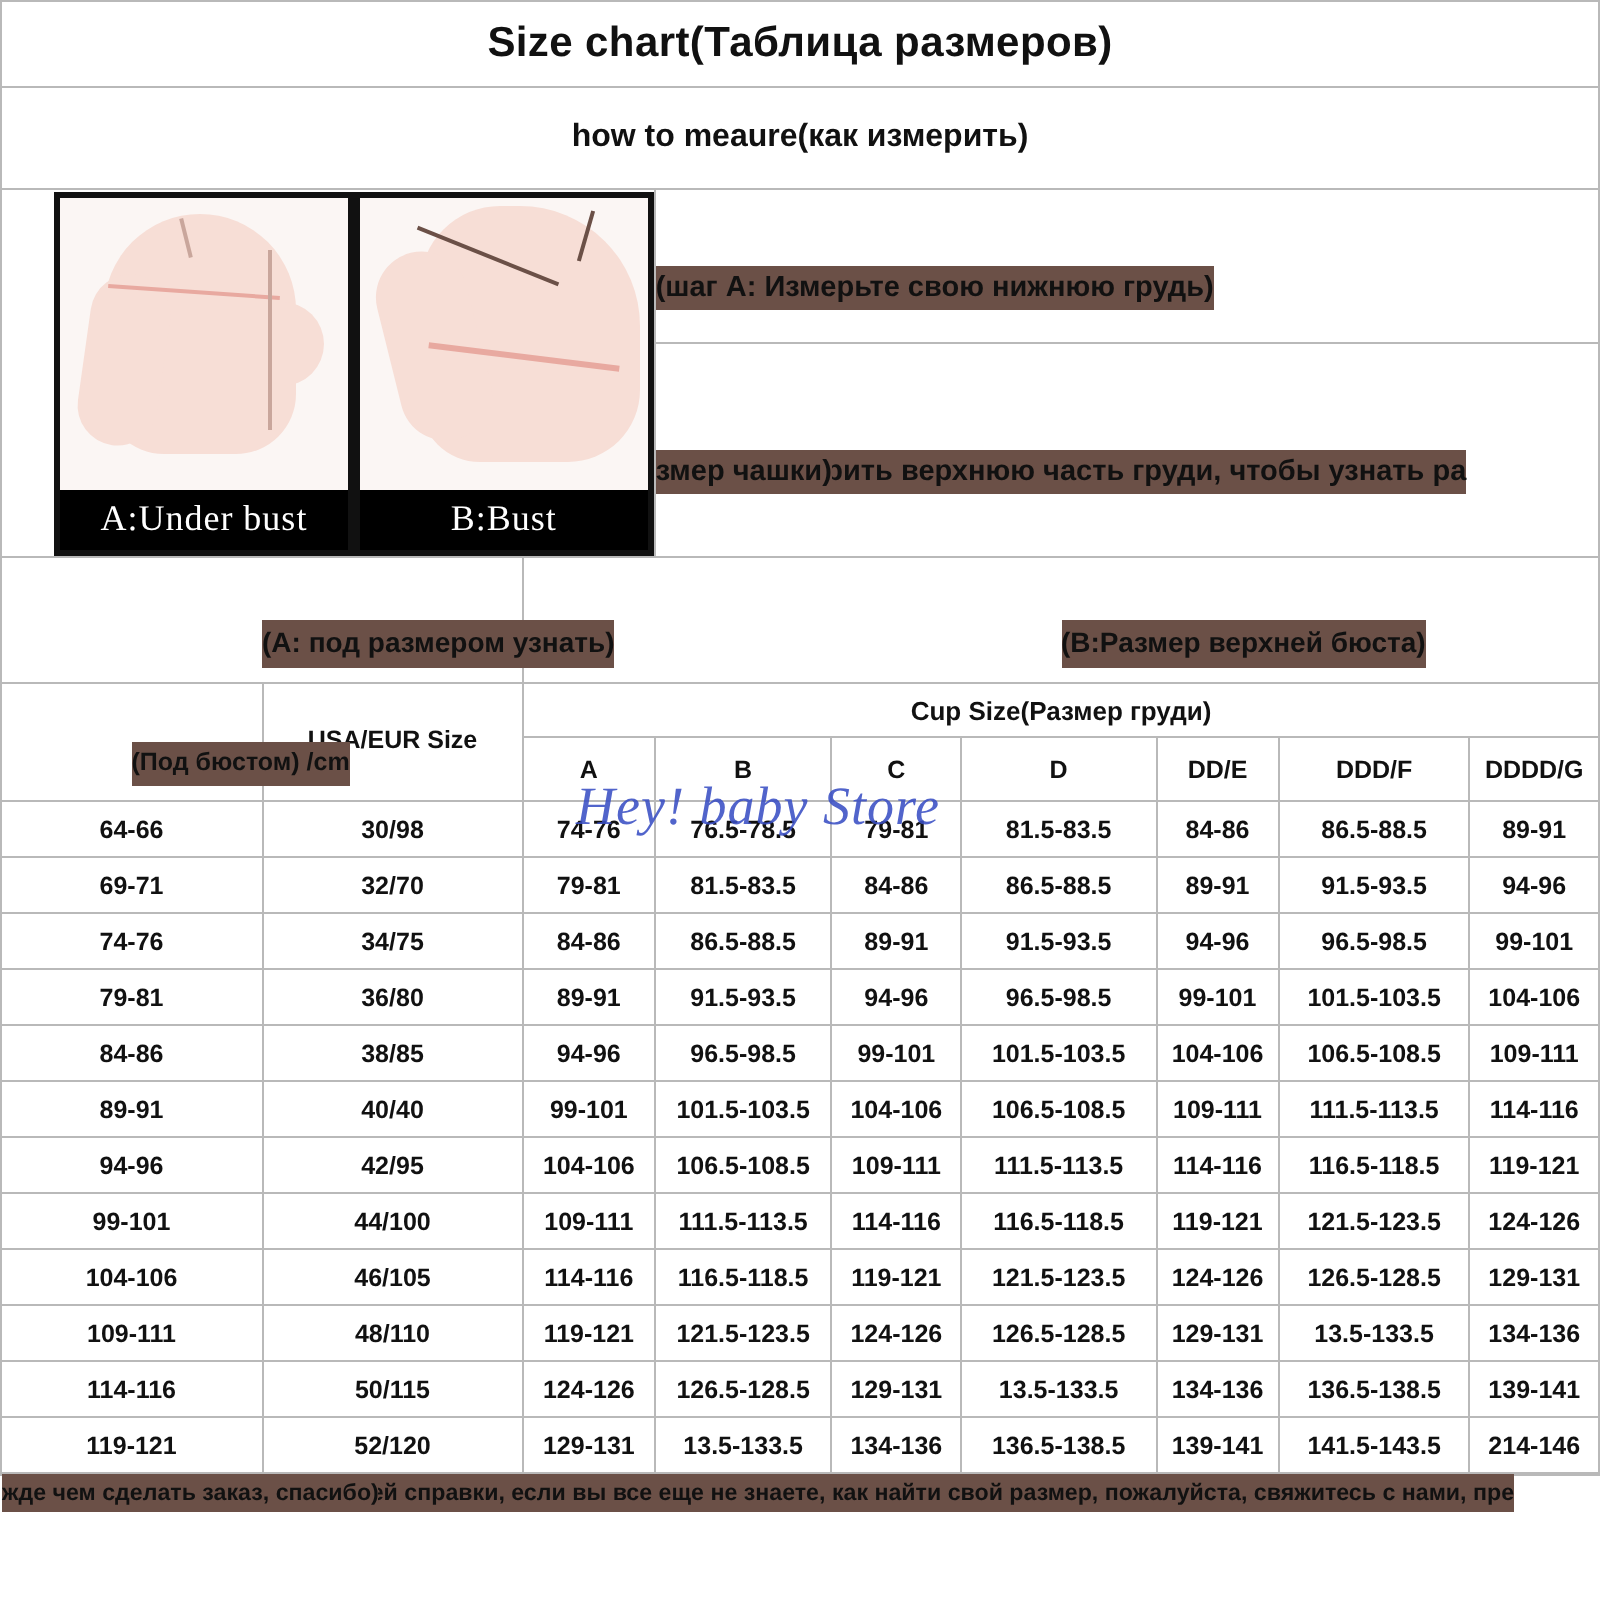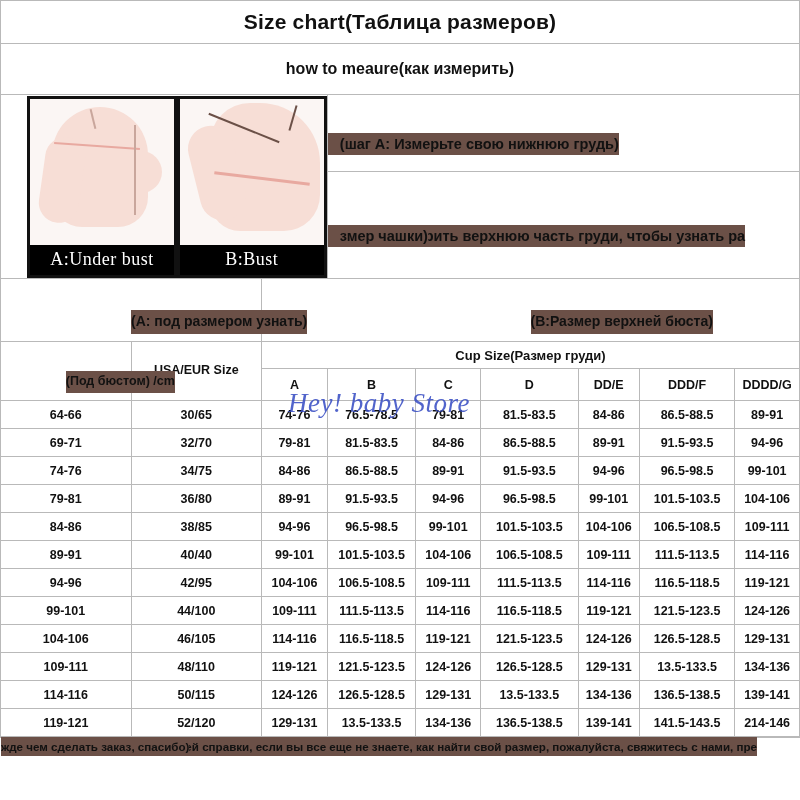--- a/index.html
+++ b/index.html
@@ -35,21 +35,21 @@
   .panel .art{position:absolute;left:0;top:0;right:0;bottom:30px;background:#fbf6f4;overflow:hidden;}
   .panel .cap{
     position:absolute;left:0;right:0;bottom:0;height:30px;
     background:#000;color:#fff;
     font-family:"Liberation Serif", serif;
     font-weight:normal;font-size:18px;
     display:flex;align-items:center;justify-content:center;
     letter-spacing:.5px;
   }
   .step-cell{font-size:14.5px;line-height:1.55;padding:6px 10px;}
-  .step-cell .ln{display:block;padding-left:12px;}
+  .step-cell .ln{display:block;}
 
   .grp-cell{height:62px;font-size:14px;line-height:1.7;}
   .sub-head{height:58px;font-size:12.5px;line-height:1.75;}
   .cup-title{height:22px;font-size:13px;}
   .cup-letter{height:26px;font-size:12.5px;color:#d23a3a;}
 
   .data-row td{height:27px;font-size:12.5px;}
   .usa{color:#cc3333;}
 
   .foot-cell{
@@ -164,21 +164,21 @@
         <td class="cup-letter">D</td>
         <td class="cup-letter">DD/E</td>
         <td class="cup-letter">DDD/F</td>
         <td class="cup-letter">DDDD/G</td>
       </tr>
 
       </tbody>
       <tbody id="rows-host">
         <tr class="data-row">
           <td>64-66</td>
-          <td class="usa">30/65</td>
+          <td class="usa">30/98</td>
           <td>74-76</td>
           <td>76.5-78.5</td>
           <td>79-81</td>
           <td>81.5-83.5</td>
           <td>84-86</td>
           <td>86.5-88.5</td>
           <td>89-91</td>
         </tr>
         <tr class="data-row">
           <td>69-71</td>

